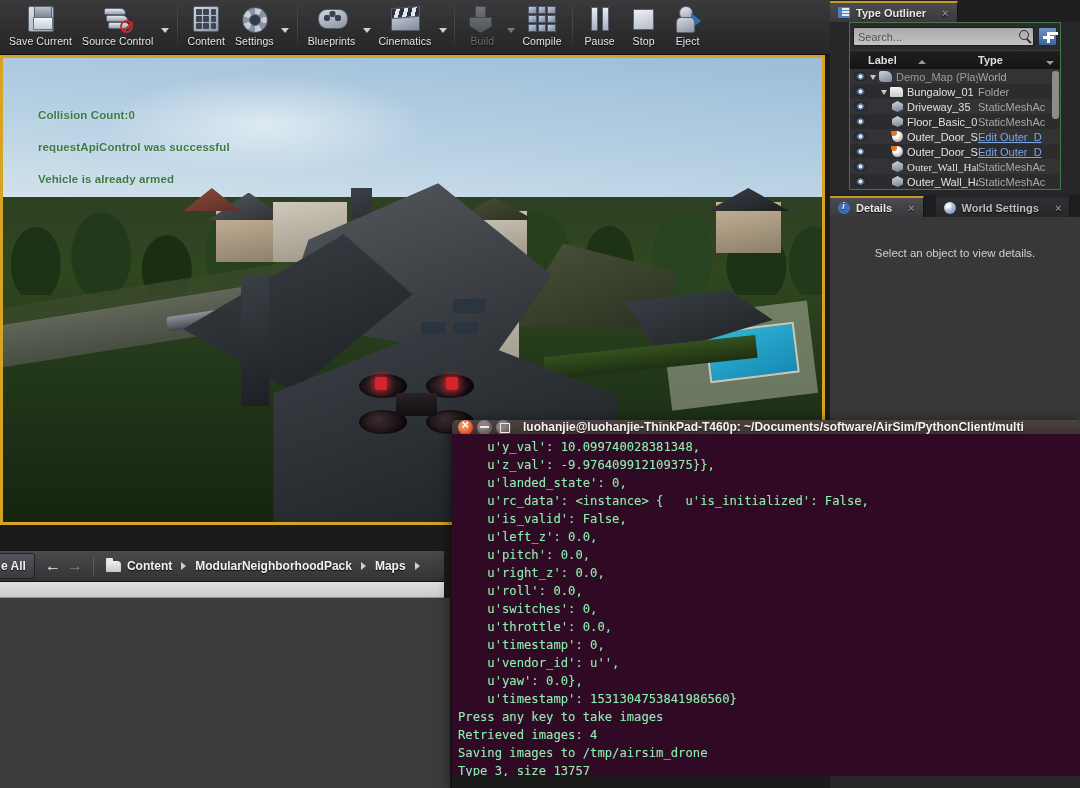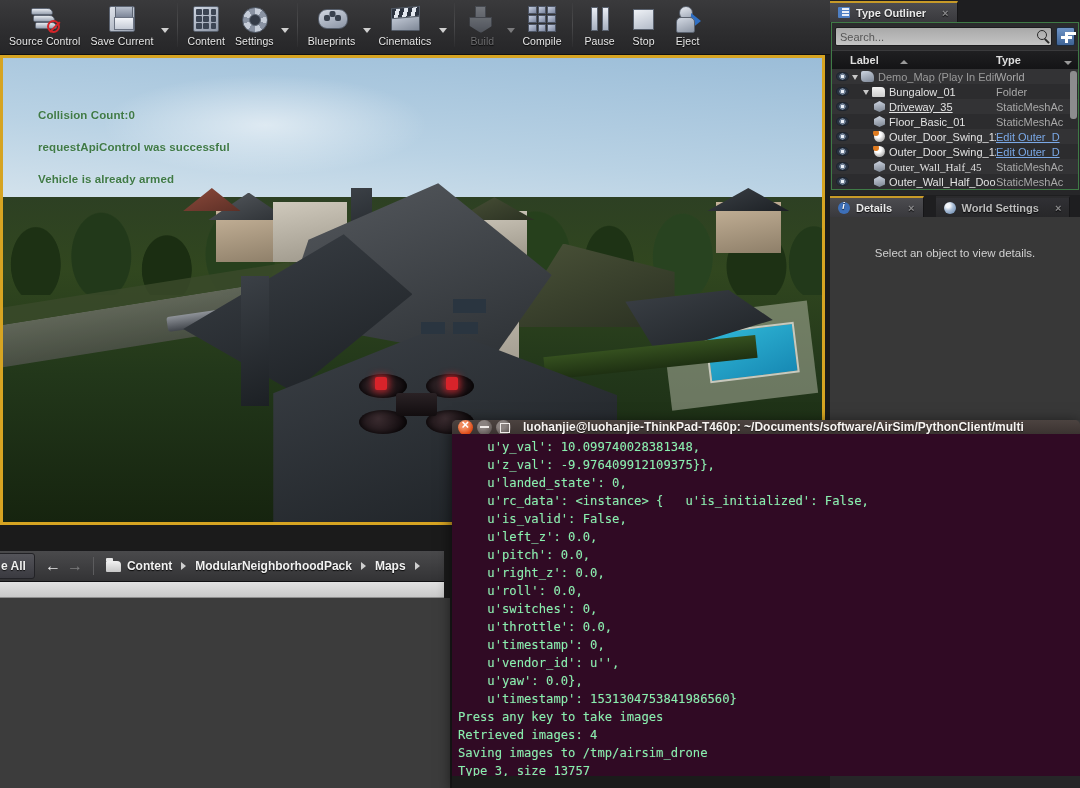--- a/index.html
+++ b/index.html
@@ -203,21 +203,21 @@
   .tab.inactive { background:linear-gradient(180deg,#303034,#272729); border-top-color:#2a2a2c; color:#bcbcbc;margin-left:12px; }
   .tab .x { color:#8a8a8c; font-size:11px; margin-left:10px; }
   .ic-outliner { width:12px;height:11px; background:#4e7fc4; border-radius:1px; position:relative; }
   .ic-outliner:after{content:"";position:absolute;left:4px;top:1px;width:7px;height:1.6px;background:#e8eef8;
     box-shadow:0 3px 0 #e8eef8, 0 6px 0 #e8eef8;}
   .ic-info { width:12px;height:12px;border-radius:50%;background:#3d6fb8;position:relative; }
   .ic-info:after{content:"i";position:absolute;left:4.3px;top:-1px;color:#fff;font-size:9px;font-weight:bold;font-style:italic;}
   .ic-globe { width:12px;height:12px;border-radius:50%;
     background:radial-gradient(circle at 33% 30%, #f4f7fb 0 18%, #a9bdd6 45%, #5d7fa6 100%); }
 
-  .ol-wrap { margin:0 1px; border:1px solid #3f7a46; background:#2b2b2d; }
+  .ol-wrap { margin:0 19px; border:1px solid #3f7a46; background:#2b2b2d; }
   .searchrow { display:flex; align-items:center; gap:4px; padding:4px 3px; }
   .searchbox { flex:1; height:19px; background:linear-gradient(180deg,#a9a9a9,#c4c4c4);
     border:1px solid #1c1c1e; border-radius:2px; display:flex; align-items:center;
     padding:0 4px; color:#555; font-size:11px; position:relative; }
   .mag { position:absolute; right:4px; top:2px; width:10px;height:10px;border:1.6px solid #2a2a2a;border-radius:50%; }
   .mag:after{content:"";position:absolute;right:-4px;bottom:-3px;width:6px;height:1.8px;background:#2a2a2a;transform:rotate(45deg);}
   .plusbtn { width:19px;height:19px;background:linear-gradient(180deg,#6f95c8,#3e6395);
     border:1px solid #1d2b3e; border-radius:2px; position:relative; }
   .plusbtn:after{content:"";position:absolute;left:4px;top:8px;width:11px;height:3px;background:#fff;
     box-shadow:4px -4px 0 0 #fff; }
@@ -294,34 +294,34 @@
 </style>
 </head>
 <body>
 
 <div id="root">
 
   <div class="toolbar">
     <div class="tb-group">
       <div class="tb-btn">
         <div class="ico">
+            <div class="ic-save"></div>
+          </div>
+        <div class="lbl">Save Current</div>
+      </div>
+      <div class="tb-btn">
+        <div class="ico">
           <div class="ic-folderstack">
               <i></i>
               <i></i>
               <i></i>
               <div class="ic-noentry"></div>
             </div>
         </div>
         <div class="lbl">Source Control</div>
-      </div>
-      <div class="tb-btn">
-        <div class="ico">
-            <div class="ic-save"></div>
-          </div>
-        <div class="lbl">Save Current</div>
       </div>
       <div class="tb-arrow">
           <div class="caret"></div>
         </div>
     </div>
 
     <div class="tb-sep"></div>
 
     <div class="tb-group">
       <div class="tb-btn">
@@ -550,21 +550,21 @@
             <span class="eye"></span>
             <span class="ol-lbl" style="padding-left: 11px;">
               <span class="disc open"></span>
               <span class="ic-folder2"></span>
               <span>Bungalow_01</span>
             </span>
             <span class="ol-type">Folder</span>
           </div>
           <div class="ol-row">
             <span class="eye"></span>
-            <span class="ol-lbl" style="padding-left: 22px; text-decoration: underline;">
+            <span class="ol-lbl" style="padding-left: 22px;">
               <span class="ic-mesh"></span>
               <span>Driveway_35</span>
             </span>
             <span class="ol-type">StaticMeshAc</span>
           </div>
           <div class="ol-row">
             <span class="eye"></span>
             <span class="ol-lbl" style="padding-left: 22px;">
               <span class="ic-mesh"></span>
               <span>Floor_Basic_01</span>

